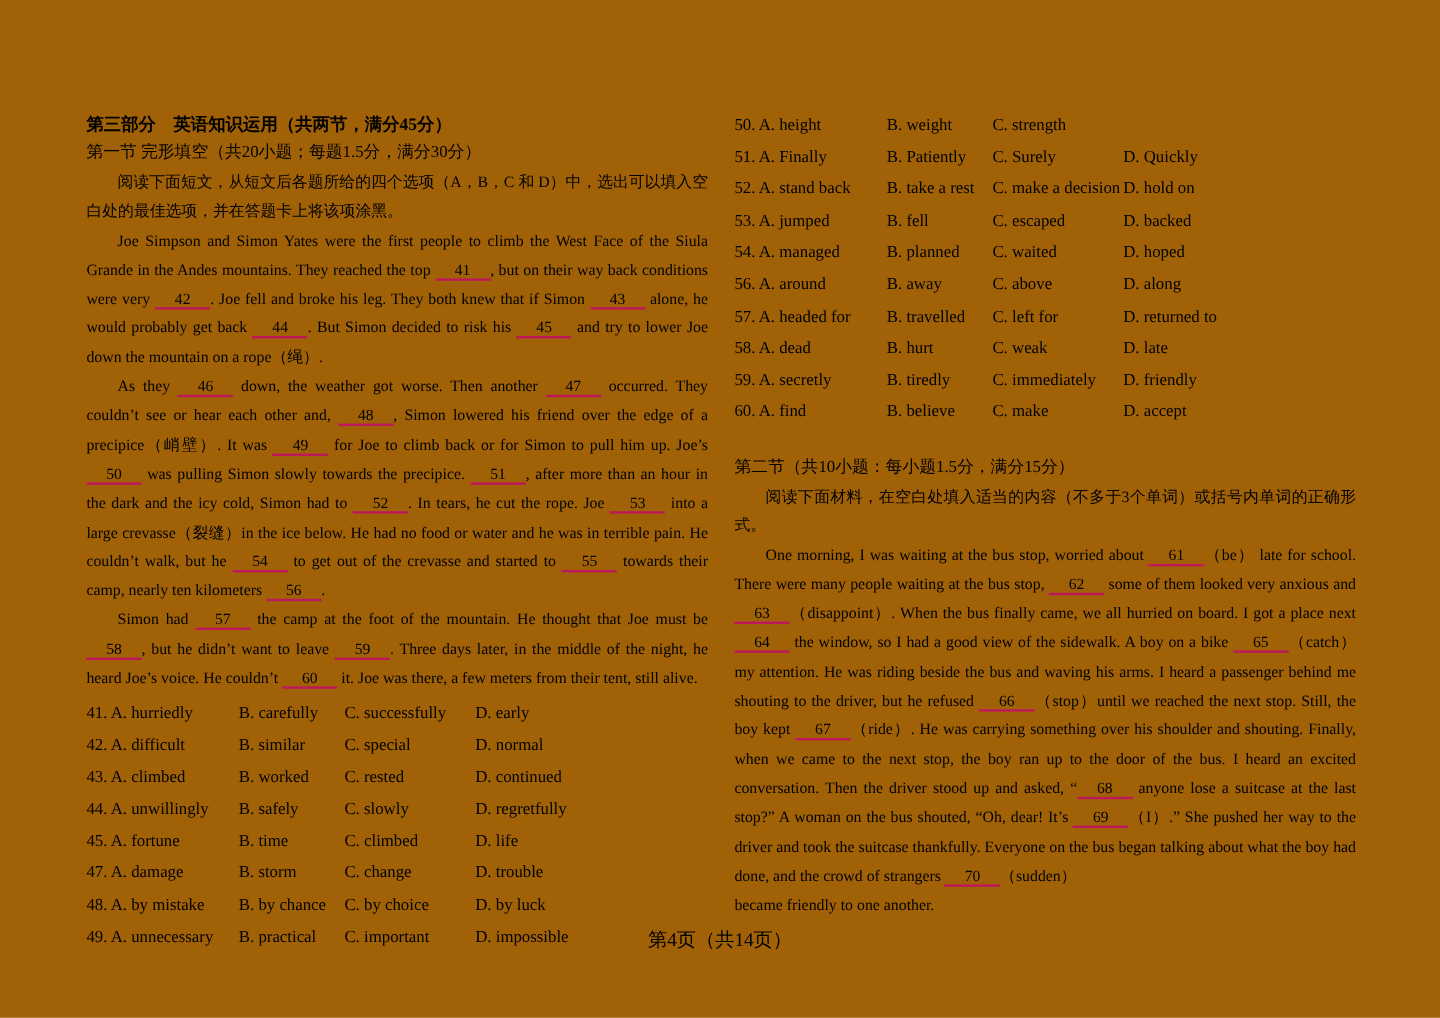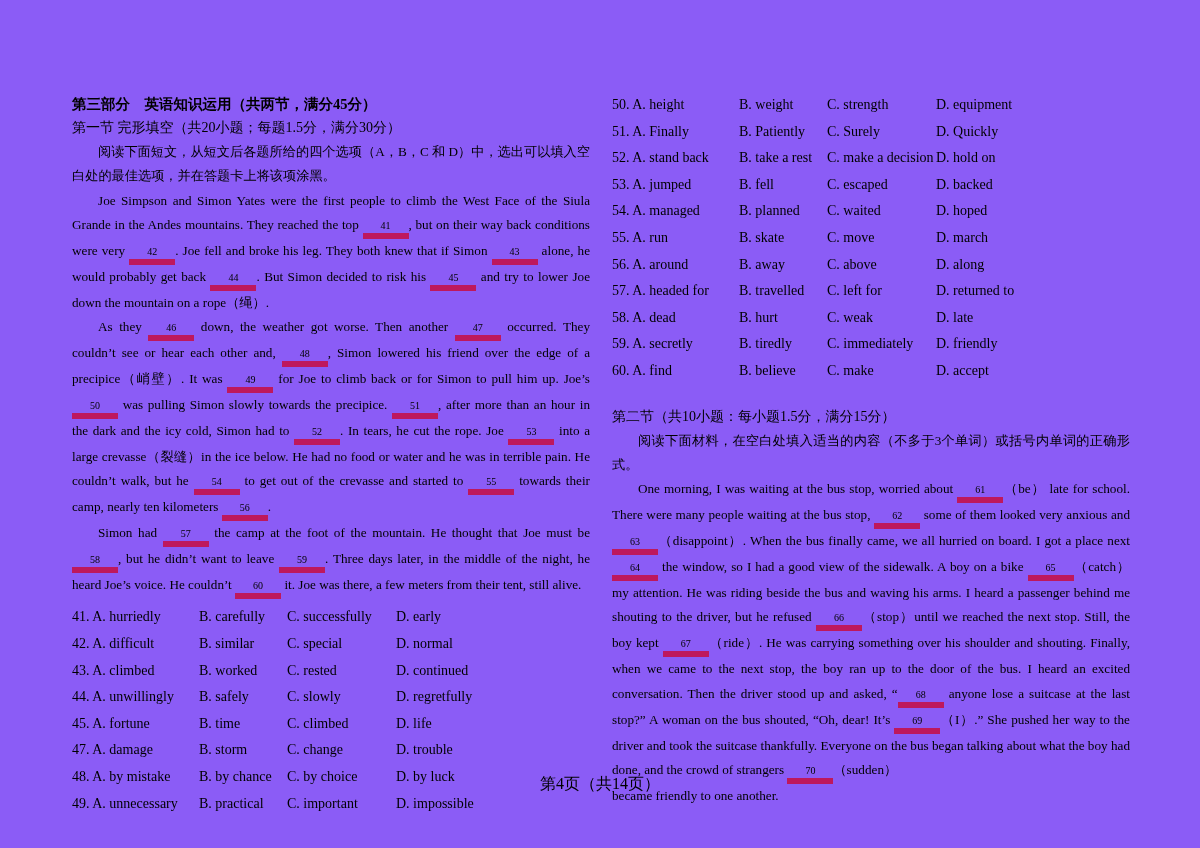--- a/index.html
+++ b/index.html
@@ -2,34 +2,34 @@
 <html><head>
 <meta charset="utf-8">
 <title>English Exam Page</title>
 <style>
   html,body{margin:0;padding:0;}
   body{
     width:1200px;height:848px;background:#ffffff;color:#000;
     font-family:"Liberation Serif","DejaVu Serif",serif;
     overflow:hidden;
   }
-  .page{position:relative;width:1200px;height:848px;background:#8b5cf6;}
+  .page{position:relative;width:1200px;height:848px;background:#a16207;}
   .col{position:absolute;top:92px;width:518px;}
   .col-left{left:72px;}
   .col-right{left:612px;}
   .heading-bold{font-weight:bold;font-size:14.5px;line-height:24px;}
   .heading{font-size:14px;line-height:24px;}
   .section2{margin-top:20px;}
   p{margin:0;}
   .para{font-size:13.2px;line-height:24.3px;text-align:justify;}
   .indent{text-indent:26px;}
   .blank{
     display:inline-block;min-width:40px;padding:0 3px;
-    border-bottom:6px solid #be185d;text-align:center;text-indent:0;
-    font-size:10px;line-height:15px;
+    border-bottom:2px solid #be185d;text-align:center;text-indent:0;
+    font-size:13px;line-height:15px;
   }
   .q-table{margin-top:5px;}
   .q-table-top{margin-top:0;}
   .q-row{
     display:grid;grid-template-columns:127px 88px 109px auto;
     font-size:14px;line-height:26.6px;
   }
   .q-cell{white-space:nowrap;overflow:visible;}
   .footer{position:absolute;top:776px;left:0;width:100%;text-align:center;font-size:16px;line-height:16px;}
 </style>
@@ -96,21 +96,20 @@
         </div>
       </div>
   </div>
 
   <div class="col col-right">
     <div class="q-table q-table-top">
         <div class="q-row">
           <span class="q-cell">50. A. height</span>
           <span class="q-cell">B. weight</span>
           <span class="q-cell">C. strength</span>
-          <span class="q-cell">D. equipment</span>
         </div>
         <div class="q-row">
           <span class="q-cell">51. A. Finally</span>
           <span class="q-cell">B. Patiently</span>
           <span class="q-cell">C. Surely</span>
           <span class="q-cell">D. Quickly</span>
         </div>
         <div class="q-row">
           <span class="q-cell">52. A. stand back</span>
           <span class="q-cell">B. take a rest</span>
@@ -121,26 +120,20 @@
           <span class="q-cell">53. A. jumped</span>
           <span class="q-cell">B. fell</span>
           <span class="q-cell">C. escaped</span>
           <span class="q-cell">D. backed</span>
         </div>
         <div class="q-row">
           <span class="q-cell">54. A. managed</span>
           <span class="q-cell">B. planned</span>
           <span class="q-cell">C. waited</span>
           <span class="q-cell">D. hoped</span>
-        </div>
-        <div class="q-row">
-          <span class="q-cell">55. A. run</span>
-          <span class="q-cell">B. skate</span>
-          <span class="q-cell">C. move</span>
-          <span class="q-cell">D. march</span>
         </div>
         <div class="q-row">
           <span class="q-cell">56. A. around</span>
           <span class="q-cell">B. away</span>
           <span class="q-cell">C. above</span>
           <span class="q-cell">D. along</span>
         </div>
         <div class="q-row">
           <span class="q-cell">57. A. headed for</span>
           <span class="q-cell">B. travelled</span>

